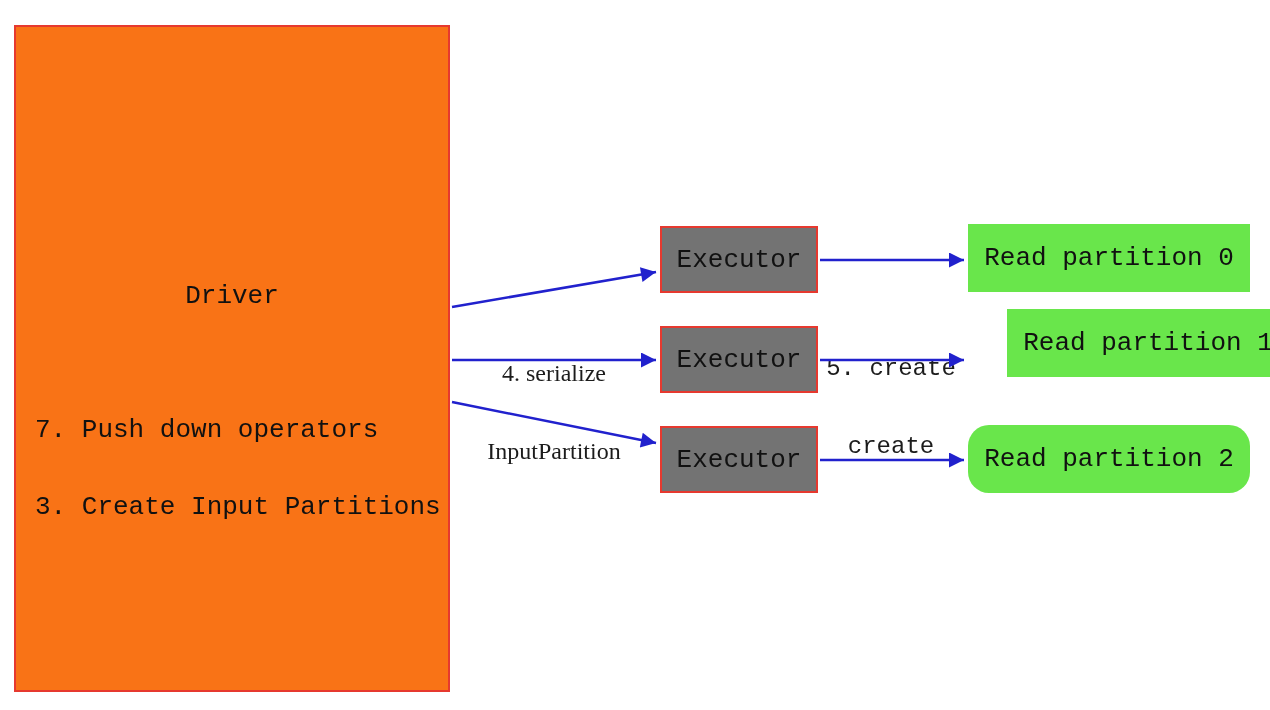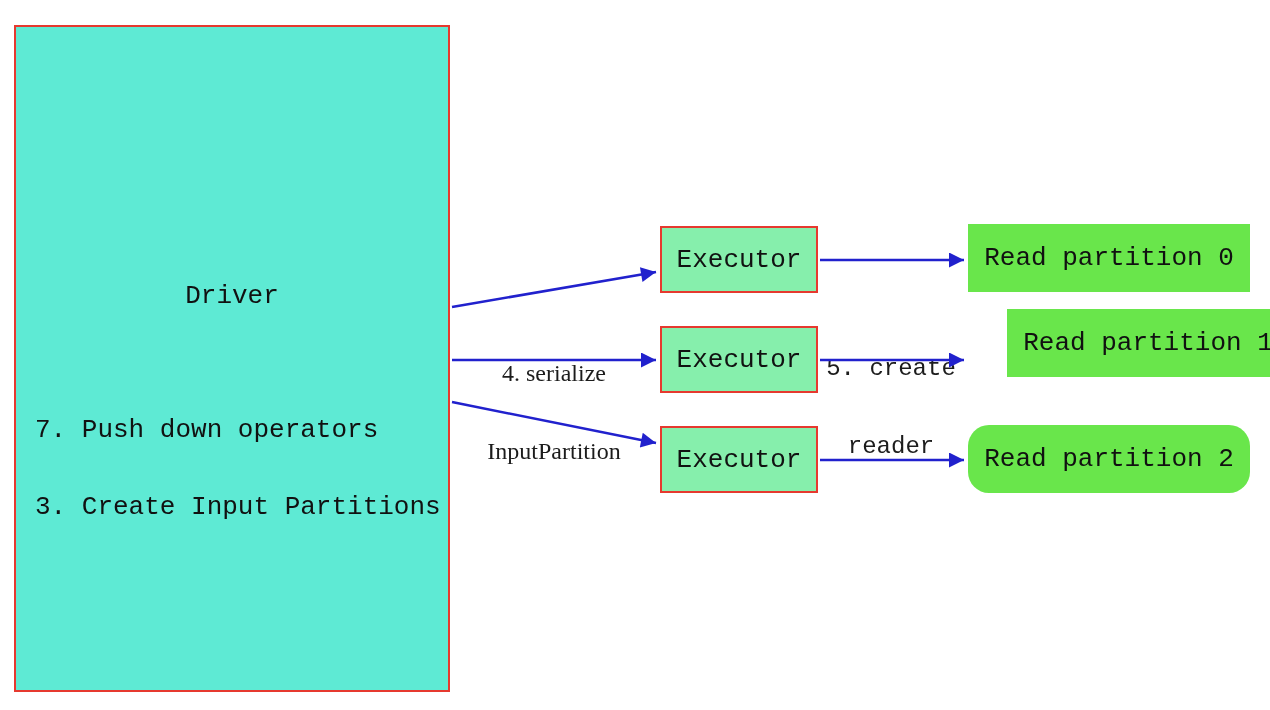--- a/index.html
+++ b/index.html
@@ -24,21 +24,21 @@
     height: 710px;
     pointer-events: none;
   }
   .driver-box {
     position: absolute;
     left: 14px;
     top: 25px;
     width: 436px;
     height: 667px;
     border: 2px solid #e6392f;
-    background: #5eead4;
+    background: #f97316;
     box-sizing: border-box;
   }
   .driver-title {
     position: absolute;
     left: 0;
     top: 254px;
     width: 100%;
     text-align: center;
     font-size: 26px;
     letter-spacing: 0;
@@ -59,21 +59,21 @@
     justify-content: center;
     font-size: 26px;
     white-space: pre;
     box-sizing: border-box;
   }
   .executor-box {
     left: 660px;
     width: 158px;
     height: 67px;
     border: 2px solid #e6392f;
-    background: #86efac;
+    background: #737373;
   }
   .executor-1 { top: 226px; }
   .executor-2 { top: 326px; }
   .executor-3 { top: 426px; }
   .partition-box {
     left: 968px;
     width: 282px;
     height: 68px;
     background: #69e64b;
     border: none;
@@ -134,21 +134,21 @@
   <div class="node-box partition-box partition-3">
     <span>Read partition 2</span>
   </div>
 
   <div class="edge-label label-serialize">
     <div>4. serialize</div>
     <div>InputPartition</div>
   </div>
   <div class="edge-label label-reader">
     <div>5. create</div>
-    <div>reader</div>
+    <div>create</div>
   </div>
 
   <svg class="arrows-layer" viewBox="0 0 1270 710" xmlns="http://www.w3.org/2000/svg">
     <defs>
       <marker id="arrowhead" viewBox="0 0 10 10" refX="10" refY="5" markerWidth="9" markerHeight="6" orient="auto">
         <path d="M 0 0 L 10 5 L 0 10 z" fill="#2121cd"></path>
       </marker>
     </defs>
     <line x1="452" y1="307" x2="656" y2="272" stroke="#2121cd" stroke-width="2.5" marker-end="url(#arrowhead)"></line>
     <line x1="452" y1="360" x2="656" y2="360" stroke="#2121cd" stroke-width="2.5" marker-end="url(#arrowhead)"></line>

